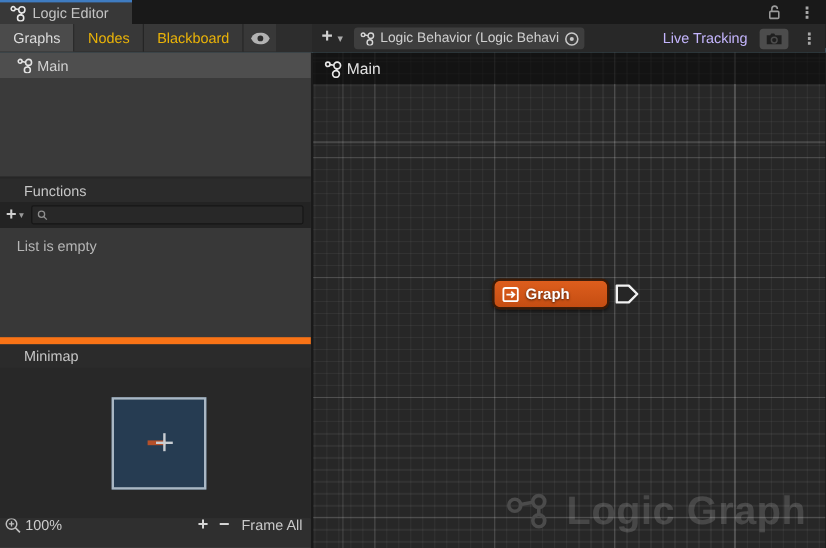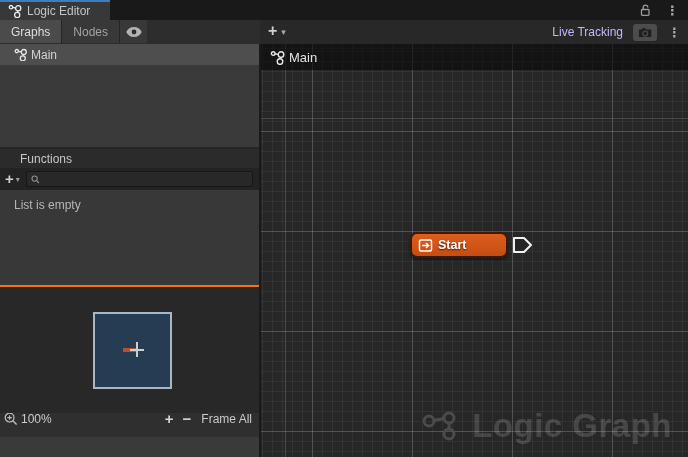--- a/index.html
+++ b/index.html
@@ -13,21 +13,21 @@
   .doc-tab { position:absolute; left:0; top:0; height:20px; width:110px; background:#383838;
     border-top:2px solid #3f7cc1; display:flex; align-items:center; gap:4px; padding:0 8px; }
   .doc-tab .lbl { color:#c4c4c4; font-size:12px; white-space:nowrap; }
   .titlebar-icons { position:absolute; right:6px; top:0; height:20px; display:flex; align-items:center; gap:12px; }
 
   
   .toolbar { position:absolute; left:0; top:20px; width:688px; height:24px; background:#282828;
     display:flex; border-bottom:4px solid #7dd3fc; }
   .tb-left { width:260px; height:24px; display:flex; background:#2d2d2d; }
   .seg-tab { height:23px; display:flex; align-items:center; padding:0 11px; background:#383838;
-    border-right:1px solid #252525; color:#a3a3a3; cursor:default; white-space:nowrap; }
+    border-right:1px solid #252525; color:#eab308; cursor:default; white-space:nowrap; }
   .seg-tab.selected { background:#4b4b4b; color:#dcdcdc; }
   .seg-eye { height:23px; width:27px; display:flex; align-items:center; justify-content:center; background:#383838; }
   .tb-right { flex:1; height:24px; display:flex; align-items:center; background:#282828; padding:0 4px 0 6px; gap:2px; }
   .plus-btn { color:#d0d0d0; font-size:16px; font-weight:bold; line-height:1; padding:0 1px 2px 2px; }
   .caret { color:#aaa; font-size:9px; padding:0 3px 0 1px; }
   .graph-selector { height:18px; display:flex; align-items:center; gap:4px; background:#3e3e3e;
     border-radius:3px; padding:0 4px 0 5px; margin-left:4px; max-width:200px; }
   .graph-selector .lbl { color:#cfcfcf; font-size:11.5px; white-space:nowrap; overflow:hidden; }
   .tb-spacer { flex:1; }
   .live-tracking { color:#c4b5fd; font-size:12px; margin-right:8px; white-space:nowrap; }
@@ -44,21 +44,21 @@
   .list-space { height:84px; background:#3a3a3a; border-bottom:2px solid #262626; }
   .section-hdr { height:19px; background:#2b2b2b; display:flex; align-items:center; padding-left:20px; color:#c6c6c6; }
   .fn-controls { height:22px; background:#232323; display:flex; align-items:center; padding:0 4px 0 5px; }
   .fn-add { color:#d0d0d0; font-size:15px; font-weight:bold; line-height:1; padding-bottom:2px; }
   .fn-caret { color:#9a9a9a; font-size:8px; padding:0 6px 0 2px; }
   .search-box { flex:1; height:16px; background:#282828; border:1px solid #161616; border-radius:2px;
     display:flex; align-items:center; padding:0 4px; gap:3px; margin-right:2px; }
   .search-box input { flex:1; background:transparent; border:none; outline:none; color:#ddd;
     font-size:11px; font-family:inherit; height:14px; }
   .fn-list { height:97px; background:#383838; padding:8px 0 0 14px; color:#b6b6b6;
-    border-bottom:2px solid #f97316; }
+    border-bottom:6px solid #f97316; }
   .minimap-body { height:126px; background:#282828; position:relative; }
   .mm-viewport { position:absolute; left:93px; top:25px; width:79px; height:77px; background:#263c52;
     border:2px solid #a9b7c4; }
   .mm-node { position:absolute; left:28px; top:34px; width:15px; height:4px; background:#b5502a; }
   .mm-cross-v { position:absolute; left:41px; top:28px; width:2px; height:15px; background:#c9ced3; }
   .mm-cross-h { position:absolute; left:35px; top:35px; width:14px; height:2px; background:#c9ced3; }
   .status-bar { height:24px; background:#2f2f2f; display:flex; align-items:center; padding:0 7px 12px 4px; }
   .zoom-lvl { color:#cccccc; margin-left:3px; }
   .sb-spacer { flex:1; }
   .sb-plus { color:#d6d6d6; font-size:15px; font-weight:bold; padding:0 9px 2px 0; }
@@ -118,32 +118,53 @@
         </svg>
       </span>
       <span class="kebab">⋮</span>
     </div>
   </div>
 
   <div class="toolbar">
     <div class="tb-left">
       <div class="seg-tab selected">Graphs</div>
       <div class="seg-tab">Nodes</div>
+      <div class="seg-tab">Blackboard</div>
       <div class="seg-eye">
         <span>
           <svg width="16" height="10" viewBox="0 0 16 10">
             <path d="M8 0 C4.2 0 1.4 2.1 0.3 5 C1.4 7.9 4.2 10 8 10 C11.8 10 14.6 7.9 15.7 5 C14.6 2.1 11.8 0 8 0 Z" fill="#b2b2b2"></path>
             <circle cx="8" cy="5" r="2.4" fill="#2d2d2d"></circle>
           </svg>
         </span>
       </div>
     </div>
     <div class="tb-right">
       <span class="plus-btn">+</span>
       <span class="caret">▾</span>
+      <div class="graph-selector">
+        <span>
+          <svg width="13" height="12" viewBox="0 0 13 12">
+            <g fill="none" stroke="#d6d6d6" stroke-width="1.2">
+              <circle cx="2.6" cy="3" r="1.5"></circle>
+              <circle cx="9" cy="3.8" r="2.3"></circle>
+              <circle cx="8.2" cy="9.5" r="2.3"></circle>
+              <path d="M4.1 3.2 L6.7 3.7"></path>
+              <path d="M8.9 6.1 L8.4 7.2"></path>
+            </g>
+          </svg>
+        </span>
+        <span class="lbl">Logic Behavior (Logic Behavi</span>
+        <span>
+          <svg width="13" height="13" viewBox="0 0 13 13">
+            <circle cx="6.5" cy="6.5" r="5" fill="none" stroke="#c8c8c8" stroke-width="1.3"></circle>
+            <circle cx="6.5" cy="6.5" r="1.7" fill="#c8c8c8"></circle>
+          </svg>
+        </span>
+      </div>
       <div class="tb-spacer"></div>
       <span class="live-tracking">Live Tracking</span>
       <div class="camera-btn">
         <span>
           <svg width="15" height="11" viewBox="0 0 15 11">
             <path d="M1 2.5 h3 l1-1.5 h2.5 l1 1.5 H14 v8 H1 Z" fill="#1f1f1f" transform="scale(0.95)"></path>
             <circle cx="7.2" cy="6.4" r="2.4" fill="none" stroke="#4c4c4c" stroke-width="1.2"></circle>
           </svg>
         </span>
       </div>
@@ -179,20 +200,21 @@
             <path d="M5.6 5.6 L8 8" stroke="#8f8f8f" stroke-width="1.1"></path>
           </svg>
         </span>
         <input type="text" value="" placeholder="" style="">
       </div>
     </div>
     <div class="fn-list">
       <span>List is empty</span>
     </div>
 
+    <div class="section-hdr">Minimap</div>
     <div class="minimap-body">
       <div class="mm-viewport">
         <div class="mm-node"></div>
         <div class="mm-cross-v"></div>
         <div class="mm-cross-h"></div>
       </div>
     </div>
 
     <div class="status-bar">
       <span>
@@ -226,21 +248,21 @@
       <span class="lbl">Main</span>
     </div>
 
     <div class="node">
       <span>
         <svg width="15" height="15" viewBox="0 0 15 15">
           <rect x="1.5" y="2" width="12" height="11" rx="1.5" fill="none" stroke="#fff" stroke-width="1.5"></rect>
           <path d="M4 7.5 H10.2 M8 5 L10.6 7.5 L8 10" fill="none" stroke="#fff" stroke-width="1.5"></path>
         </svg>
       </span>
-      <span class="lbl">Start</span>
+      <span class="lbl">Graph</span>
     </div>
     <div class="node-pin">
       <svg width="21" height="18" viewBox="0 0 21 18">
         <path d="M2 2 H12 L19 9 L12 16 H2 Z" fill="#262626" stroke="#f2f2f2" stroke-width="2" stroke-linejoin="round"></path>
       </svg>
     </div>
 
     <div class="watermark">
       <span>
         <svg width="38" height="32" viewBox="0 0 38 32">

